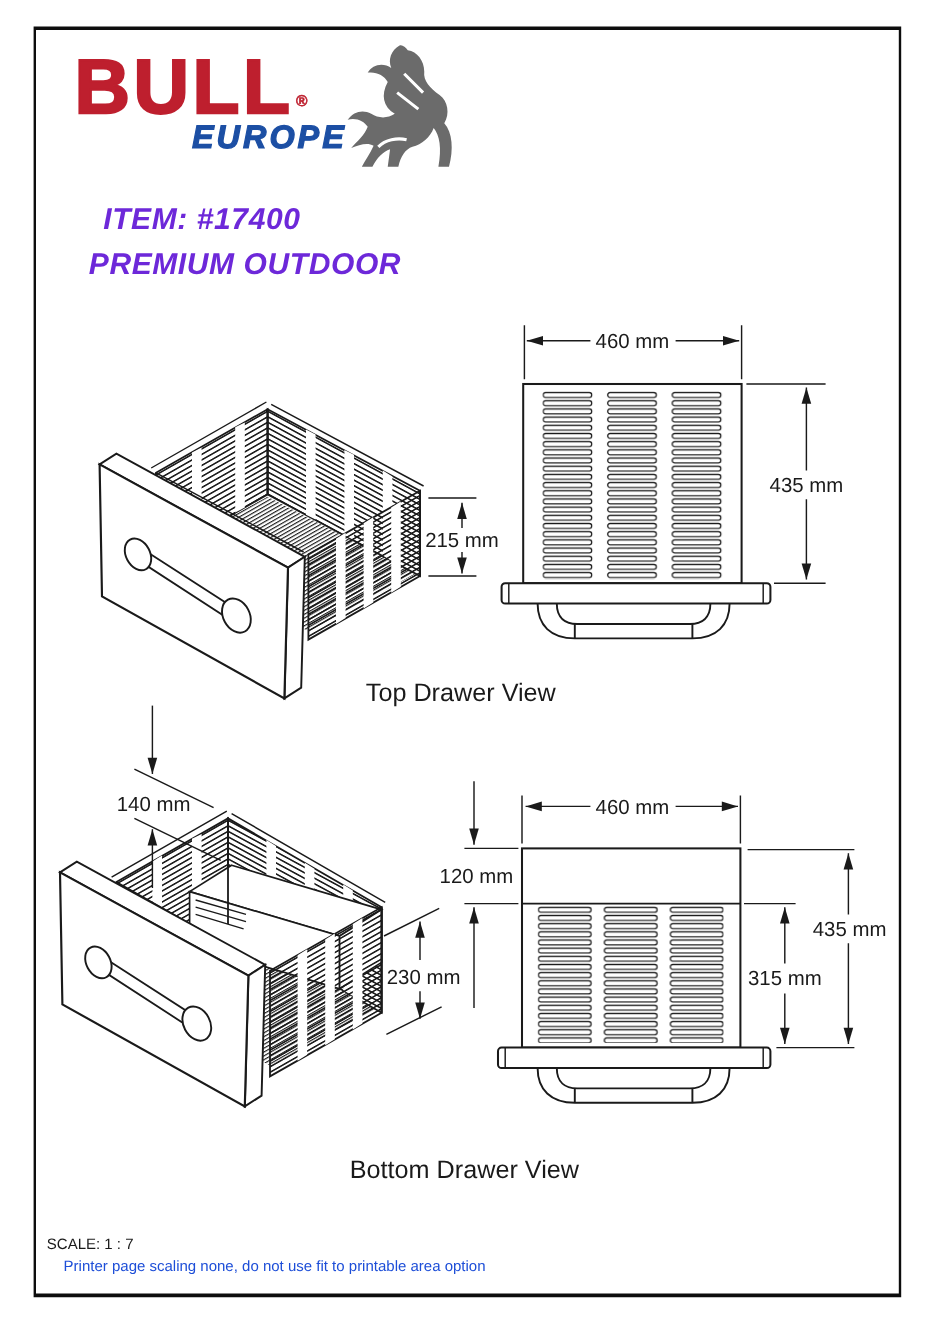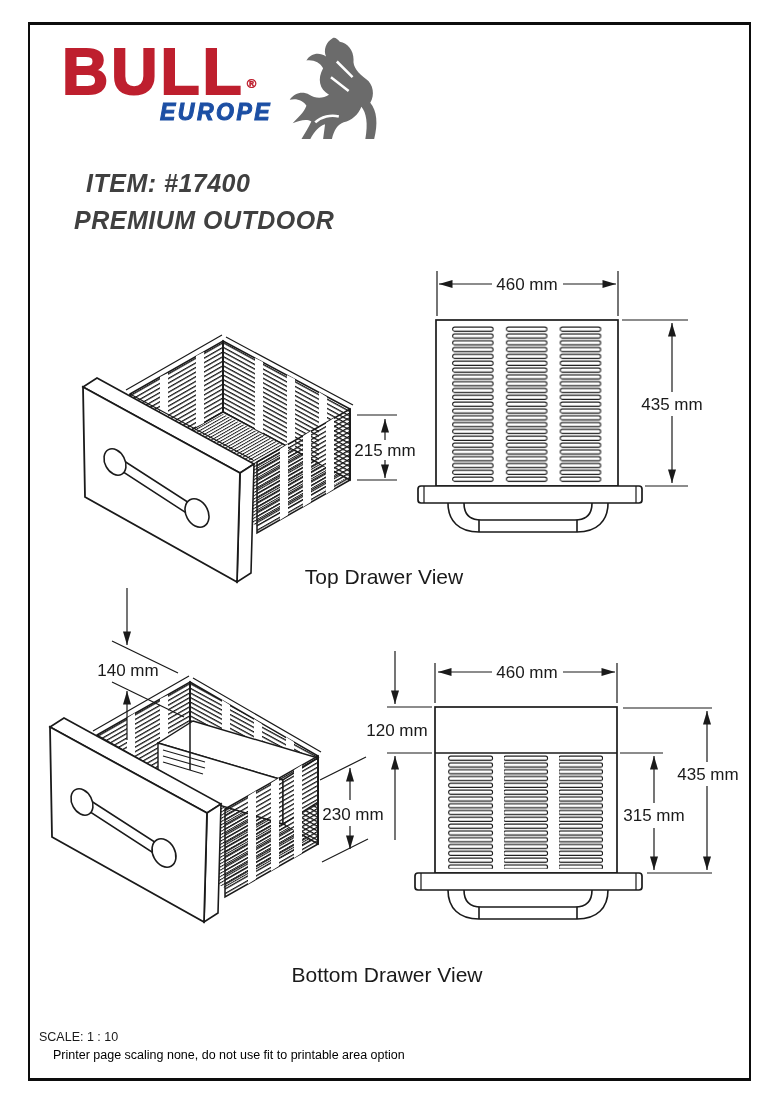--- a/index.html
+++ b/index.html
@@ -6,36 +6,36 @@
   body{width:779px;height:1112px;position:relative;background:#fff;
        font-family:"Liberation Sans", sans-serif;overflow:hidden;color:#141414}
   .frame{position:absolute;left:28px;top:22px;width:719px;height:1053px;
          border:2px solid #0d0d0d;border-top-width:3px;border-bottom-width:3px}
   
   .bull-word{position:absolute;left:62px;top:40px;font-size:64px;font-weight:bold;
              color:#BE1F2E;letter-spacing:3px;line-height:1;
              -webkit-text-stroke:2px #BE1F2E;white-space:nowrap}
   .bull-word .reg{font-size:13px;-webkit-text-stroke:0.5px #BE1F2E;letter-spacing:0;
                   vertical-align:6px;margin-left:2px}
-  .europe-word{position:absolute;left:160px;top:99px;font-size:23px;font-weight:bold;
+  .europe-word{position:absolute;left:160px;top:99px;font-size:27px;font-weight:bold;
                font-style:italic;color:#1C4FA4;letter-spacing:2.5px;
                -webkit-text-stroke:1px #1C4FA4;white-space:nowrap}
   .bull-mark{position:absolute;left:279px;top:34px}
   
   .heading{position:absolute;left:74px;top:165px;font-size:25px;font-weight:bold;
-           font-style:italic;line-height:37px;letter-spacing:0.5px;color:#404040}
+           font-style:italic;line-height:37px;letter-spacing:0.5px;color:#6d28d9}
   .heading .l1{padding-left:12px}
   
   .drawing{position:absolute;left:0;top:0}
   .drawing text{font-family:"Liberation Sans", sans-serif;fill:#1a1a1a}
   .dim{font-size:17px}
   .vlabel{font-size:21px}
   
   .scale-note{position:absolute;left:39px;top:1030px;font-size:12.5px;color:#1a1a1a}
-  .printer-note{position:absolute;left:53px;top:1048px;font-size:12.5px;color:#000000}
+  .printer-note{position:absolute;left:53px;top:1048px;font-size:12.5px;color:#1d4ed8}
 </style>
 </head>
 <body>
 
 <div class="frame"></div>
 
 <div class="bull-word"><span>BULL</span><span class="reg">®</span></div>
 <div class="europe-word">EUROPE</div>
 <div class="bull-mark">
   <svg width="100" height="108" viewBox="0 0 100 110">
@@ -209,14 +209,14 @@
     <line x1="654" y1="828" x2="654" y2="870" marker-end="url(#arr)"></line>
   </g>
   <text class="dim" x="527" y="678" text-anchor="middle">460 mm</text>
   <text class="dim" x="397" y="736" text-anchor="middle">120 mm</text>
   <text class="dim" x="708" y="780" text-anchor="middle">435 mm</text>
   <text class="dim" x="654" y="821" text-anchor="middle">315 mm</text>
 
   <text class="vlabel" x="387" y="982" text-anchor="middle">Bottom Drawer View</text>
 </svg>
 
-<div class="scale-note">SCALE: 1 : 10</div>
+<div class="scale-note">SCALE: 1 : 7</div>
 <div class="printer-note">Printer page scaling none, do not use fit to printable area option</div>
 
 </body></html>

